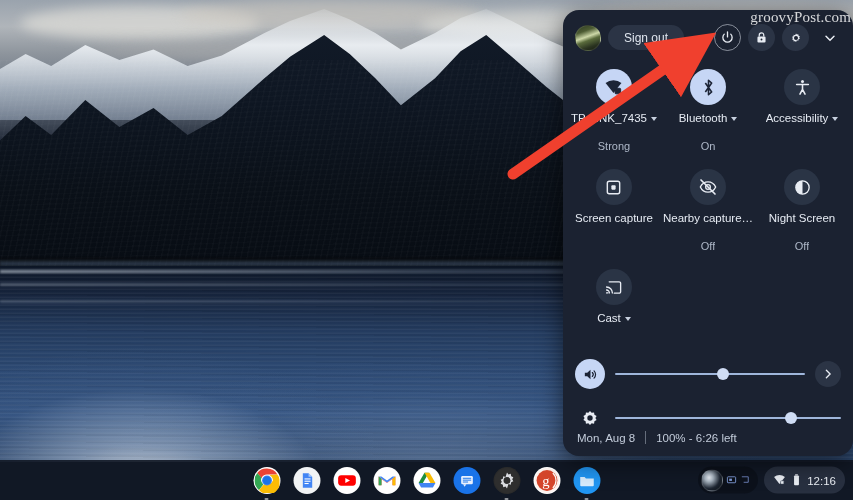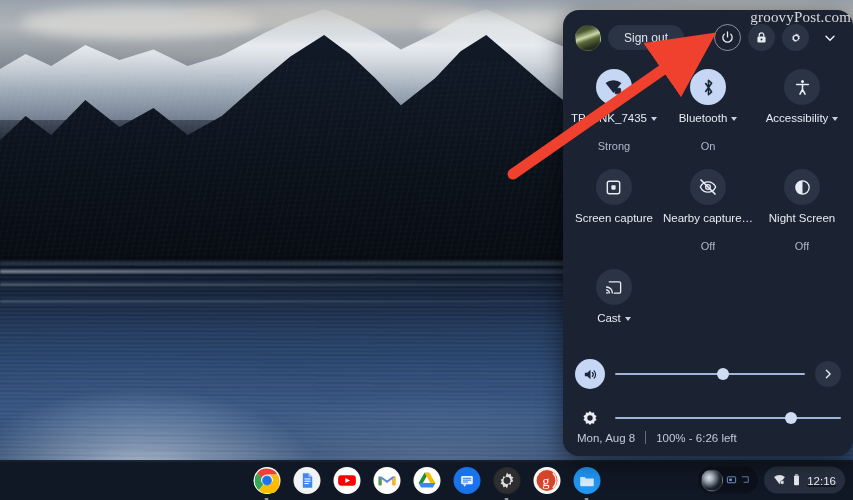--- a/index.html
+++ b/index.html
@@ -112,21 +112,21 @@
     position:relative; cursor:pointer;
   }
   .app svg { display:block; }
   .app-dot {
     position:absolute; bottom:-6px; left:50%; transform:translateX(-50%);
     width:4px; height:2px; border-radius:2px; background:rgba(255,255,255,0.55);
   }
 
   .tray {
     position:absolute; right:8px; top:50%; transform:translateY(-50%);
-    display:flex; align-items:center; gap:6px;text-decoration:underline;
+    display:flex; align-items:center; gap:6px;
   }
   .tray-left-pill {
     display:flex; align-items:center; gap:3px;
     height:27px; padding:0 7px 0 3px;
     border-radius:14px; background:rgba(12,17,26,0.85);
     cursor:pointer;
   }
   .tray-avatar {
     width:22px; height:22px; border-radius:50%;
     background: radial-gradient(circle at 35% 35%, #e9eef4 0%, #aab6c2 22%, #1c2430 60%, #0a0e14 100%);

